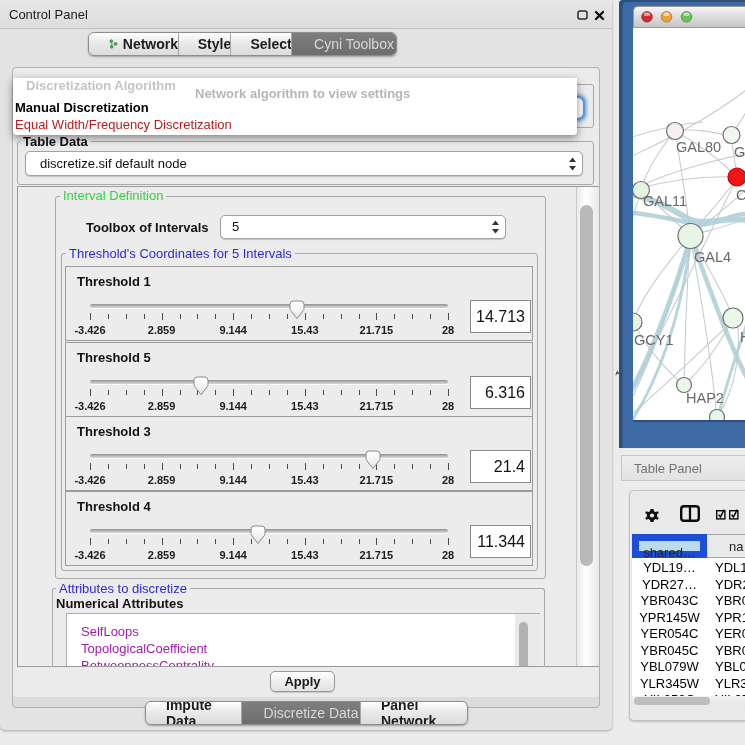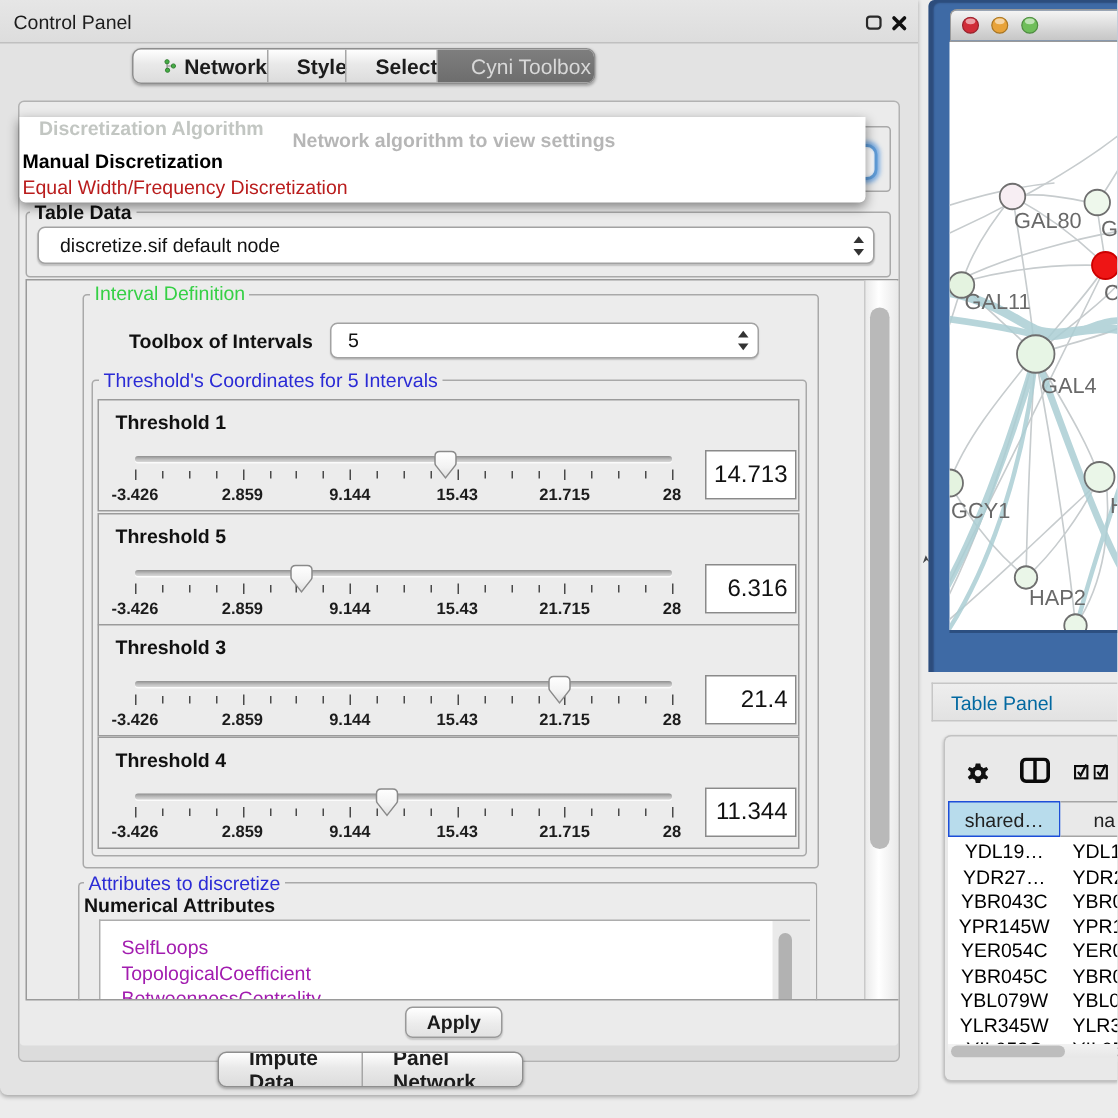--- a/index.html
+++ b/index.html
@@ -287,20 +287,21 @@
   <div style="position:absolute;left:14px;top:9px;font-size:13px;color:#a21caf;line-height:17px;">SelfLoops<br>TopologicalCoefficient<br>BetweennessCentrality</div>
   <div style="position:absolute;left:452px;top:8px;width:9px;height:60px;background:#b2b2b2;border-radius:5px;"></div>
 </div>
 
 <div class="abs" style="left:270px;top:671px;width:65px;height:21px;background:linear-gradient(#ffffff,#ececec 55%,#e2e2e2);
      border:1px solid #999;border-radius:5px;box-sizing:border-box;text-align:center;
      font-size:13px;font-weight:bold;color:#1a1a1a;line-height:19px;box-shadow:0 1px 1px rgba(0,0,0,0.15);">Apply</div>
 
 <div class="seg" style="left:145px;top:701px;">
   <div class="s" style="width:95px;">Impute Data</div>
+  <div class="s sel" style="width:119px;">Discretize Data</div>
   <div class="s" style="width:107px;">Panel Network</div>
 </div>
 
 <div class="abs" style="left:619px;top:0;width:126px;height:448px;background:#3e6aa5;border-radius:4px 0 0 0;box-shadow:inset 3.5px 2px 1px rgba(25,42,75,0.45);"></div>
 
 <div class="abs" style="left:633px;top:6px;width:112px;height:22px;
      background:linear-gradient(#f5f5f5,#d3d3d3 70%,#c6c6c6);border:1px solid #9a9a9a;border-right:none;
      border-radius:5px 0 0 0;box-sizing:border-box;"></div>
 <svg class="abs" style="left:641px;top:11px;" width="52" height="12" viewBox="0 0 52 12">
   <circle cx="6" cy="5.8" r="5.3" fill="#d02c38" stroke="#97222c" stroke-width="0.8"></circle>
@@ -369,21 +370,21 @@
     <text x="107" y="314">H</text>
     <text x="53" y="375">HAP2</text>
   </g>
 </svg>
 </div>
 
 <div class="abs" style="left:633px;top:420px;width:112px;height:2px;background:#2c4f80;"></div>
 
 <div class="abs" style="left:621px;top:455px;width:124px;height:26px;
      background:linear-gradient(#eeeeee,#e2e2e2);border:1px solid #c6c6c6;border-right:none;box-sizing:border-box;"></div>
-<div class="abs" style="left:634px;top:461px;font-size:13px;color:#0369a1;">Table Panel</div>
+<div class="abs" style="left:634px;top:461px;font-size:13px;color:#737373;">Table Panel</div>
 
 <div class="abs" style="left:629px;top:490px;width:116px;height:231px;background:#e9e9e9;
      border:1px solid #c2c2c2;border-radius:5px 0 0 5px;border-right:none;box-sizing:border-box;
      box-shadow:0 1px 2px rgba(0,0,0,0.2);"></div>
 
 <svg class="abs" style="left:644px;top:508px;" width="16" height="16" viewBox="0 0 16 16">
   <path fill="#111" d="M8,1 L9.5,1 L10,3.2 a5,5 0 0 1 1.6,0.9 L13.8,3.3 L14.8,5 L13,6.6 a5,5 0 0 1 0,1.8 L14.8,10 L13.8,11.7 L11.6,11 a5,5 0 0 1 -1.6,0.9 L9.5,14 L6.5,14 L6,11.9 a5,5 0 0 1 -1.6,-0.9 L2.2,11.7 L1.2,10 L3,8.4 a5,5 0 0 1 0,-1.8 L1.2,5 L2.2,3.3 L4.4,4.1 a5,5 0 0 1 1.6,-0.9 L6.5,1 Z"></path>
   <circle cx="8" cy="7.5" r="2.1" fill="#e9e9e9"></circle>
 </svg>
 <svg class="abs" style="left:680px;top:505px;" width="20" height="17" viewBox="0 0 20 17">
@@ -394,21 +395,21 @@
   <rect x="0.7" y="2.7" width="8.2" height="8.2" fill="none" stroke="#0a0a0a" stroke-width="1.4"></rect>
   <path d="M2.6,6.6 L4.4,9 L8.2,1.6" stroke="#0a0a0a" stroke-width="1.5" fill="none"></path>
 </svg>
 <svg class="abs" style="left:729px;top:508px;" width="10" height="12" viewBox="0 0 10 12">
   <rect x="0.7" y="2.7" width="8.2" height="8.2" fill="none" stroke="#0a0a0a" stroke-width="1.4"></rect>
   <path d="M2.6,6.6 L4.4,9 L8.2,1.6" stroke="#0a0a0a" stroke-width="1.5" fill="none"></path>
 </svg>
 
 <div class="abs" style="left:632px;top:534px;width:113px;height:171px;background:#fff;overflow:hidden;">
   <div style="position:absolute;left:0;top:0;width:75px;height:24px;background:#b8dcec;
-       border:1px solid #1d4ed8;box-sizing:border-box;text-align:center;font-size:13px;color:#222;line-height:23px;">shared…</div>
+       border:7px solid #1d4ed8;box-sizing:border-box;text-align:center;font-size:13px;color:#222;line-height:23px;">shared…</div>
   <div style="position:absolute;left:75px;top:0;width:45px;height:24px;background:#e9e9e9;
        border:1px solid #a5a5a5;border-left:none;box-sizing:border-box;font-size:13px;color:#222;line-height:23px;padding-left:22px;">na</div>
   <div class="rowtxt" style="left:0;top:26.0px;">YDL19…</div>
   <div class="rowtxt" style="left:75px;top:26.0px;width:60px;text-align:left;padding-left:8px;box-sizing:border-box;">YDL19…</div>
   <div class="rowtxt" style="left:0;top:42.5px;">YDR27…</div>
   <div class="rowtxt" style="left:75px;top:42.5px;width:60px;text-align:left;padding-left:8px;box-sizing:border-box;">YDR27…</div>
   <div class="rowtxt" style="left:0;top:59.0px;">YBR043C</div>
   <div class="rowtxt" style="left:75px;top:59.0px;width:60px;text-align:left;padding-left:8px;box-sizing:border-box;">YBR043C</div>
   <div class="rowtxt" style="left:0;top:75.5px;">YPR145W</div>
   <div class="rowtxt" style="left:75px;top:75.5px;width:60px;text-align:left;padding-left:8px;box-sizing:border-box;">YPR145W</div>

